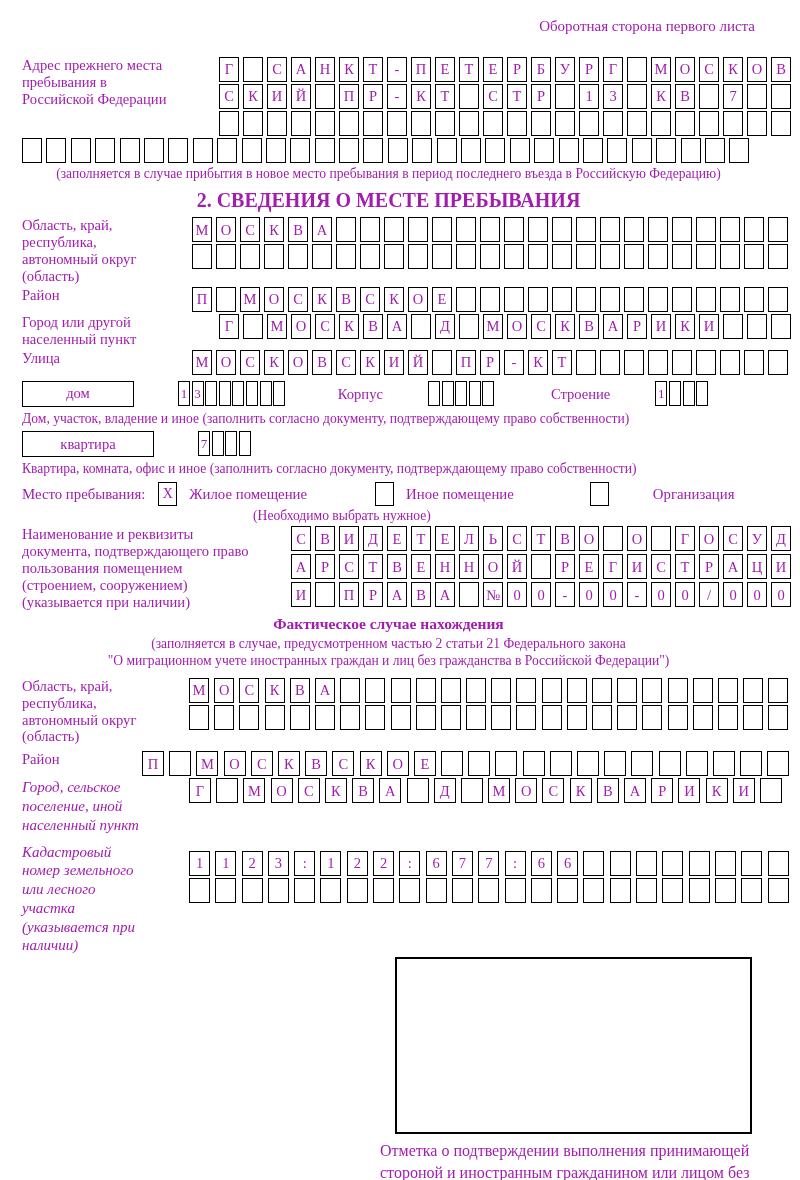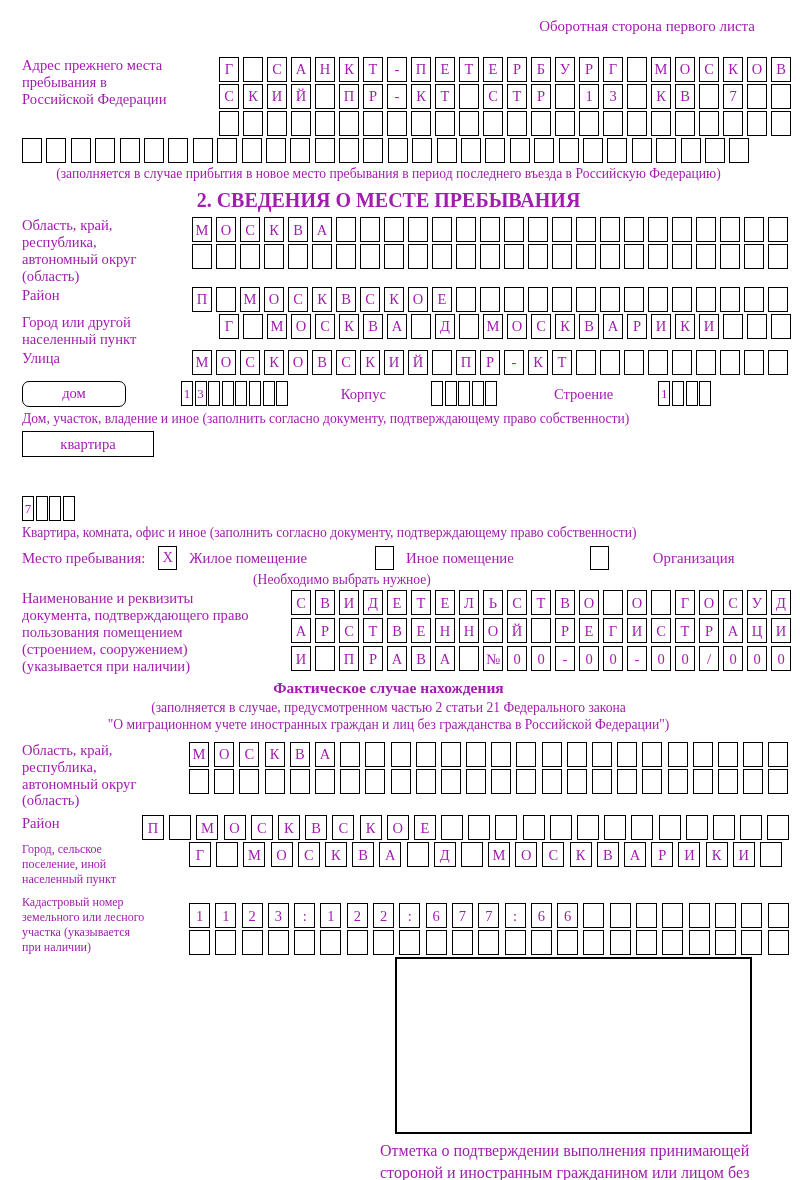--- a/index.html
+++ b/index.html
@@ -6,21 +6,21 @@
   .page{
     width:800px;height:1180px;box-sizing:border-box;position:relative;
     padding:18px 45px 0 22px;overflow:hidden;
     font-family:"Liberation Serif",serif;color:#a21caf;font-size:15px;background:#fff;
   }
   .hdr-note{text-align:right;font-size:15px;}
   .frow{display:flex;align-items:flex-start;gap:39px;}
   .lbl{line-height:1.16;flex:0 0 auto;font-size:14.6px;}
   .w158{width:158px;}.w131{width:131px;}.w230{width:230px;}
   .w128{width:128px;}.w81{width:81px;}
-  .small-lbl{font-size:12px;line-height:1.25;}
+  .small-lbl{font-size:15px;line-height:1.25;font-style:italic;}
   .rows{flex:1 1 auto;min-width:0;}
   .grid{display:flex;}
   .grid+.grid{margin-top:2px;}
   .cell{
     box-sizing:border-box;flex:0 0 auto;width:20px;height:25px;
     border:1.7px solid #000;margin-right:4px;
     display:flex;align-items:center;justify-content:center;
     font-size:14.5px;line-height:1;
   }
   .pfull .cell{margin-right:4.4px;}
@@ -30,28 +30,28 @@
   .pnarrow .cell{width:12px;margin-right:1.6px;font-size:13px;}
   .cap{font-size:13.6px;text-align:center;margin-top:3px;line-height:1.2;}
   .cap-left{font-size:13.6px;text-align:left;margin-top:4px;line-height:1.2;}
   .h2{font-weight:bold;text-align:center;font-size:20px;margin:7px 0 5px 0;}
   .h3{font-weight:bold;text-align:center;font-size:15.5px;margin:6px 0 2px 0;}
   .fieldbox{
     box-sizing:border-box;border:1.8px solid #000;height:26px;
     display:flex;align-items:center;justify-content:center;flex:0 0 auto;
     font-size:14.6px;
   }
-  .dom-box{width:104px;margin-right:16px;border-radius:7px;}
+  .dom-box{width:112px;margin-right:5px;}
   .kv-box{width:132px;margin-right:5px;}
   .inline-lbl{font-size:14.6px;line-height:26px;flex:0 0 auto;}
   .cb{
     box-sizing:border-box;width:19px;height:24px;border:1.7px solid #000;
     display:flex;align-items:center;justify-content:center;font-size:14px;flex:0 0 auto;
   }
-  .mt2{margin-top:2px;}.mt4{margin-top:4px;flex-direction:column;}.mt6{margin-top:6px;}
+  .mt2{margin-top:2px;}.mt4{margin-top:4px;}.mt6{margin-top:6px;}
   .mt8{margin-top:8px;}.mt22{margin-top:22px;}
   .place-row{display:flex;align-items:center;margin-top:5px;font-size:14.8px;}
   .choose-note{font-size:13.6px;margin-left:195px;width:250px;text-align:center;margin-top:2px;}
   .stamp-box{box-sizing:border-box;border:2px solid #000;width:357px;height:177px;margin-left:373px;}
   .stamp-cap{width:384px;margin-left:358px;text-align:left;font-size:16px;line-height:1.35;margin-top:6px;}
 </style>
 </head>
 <body>
 
 <div class="page">

